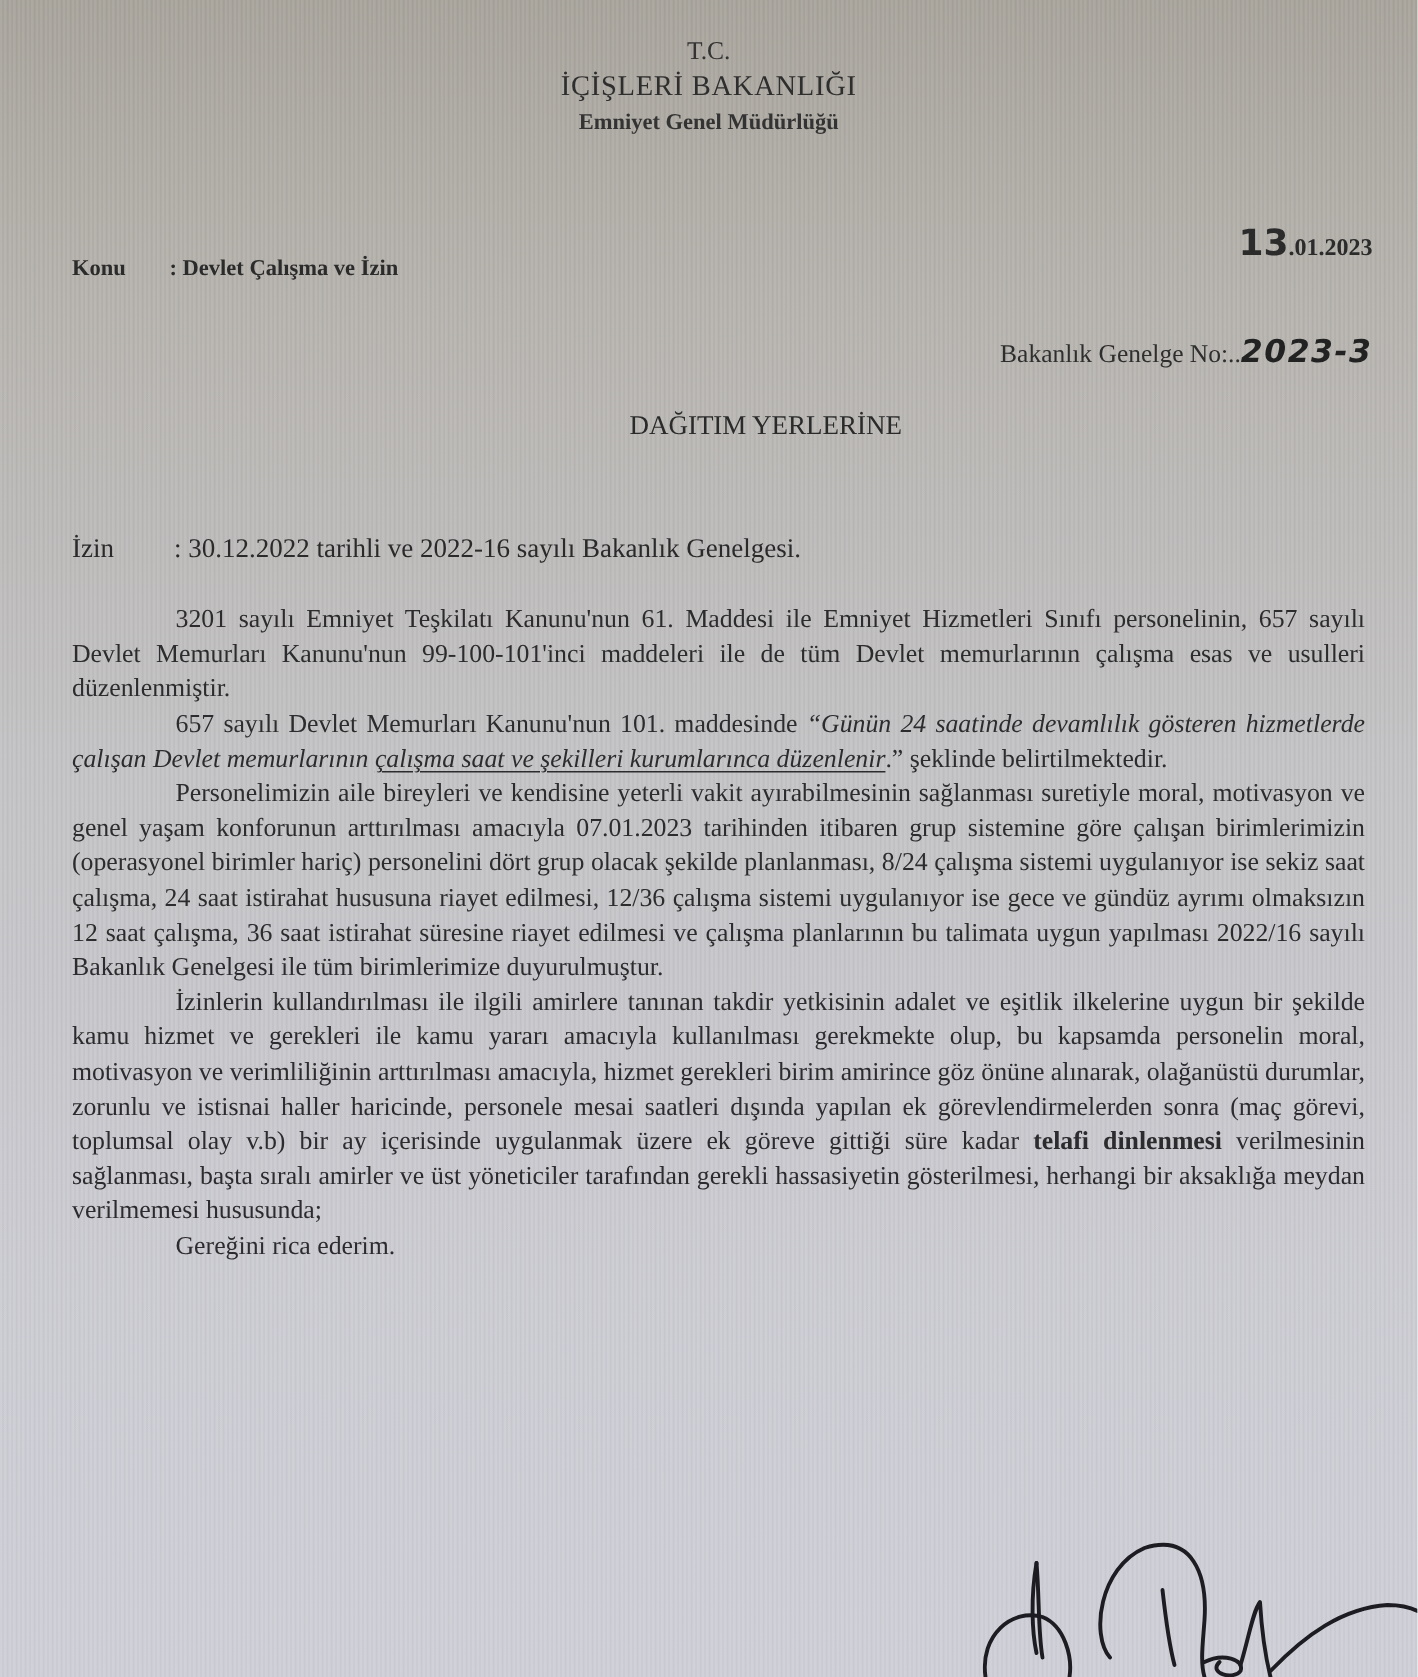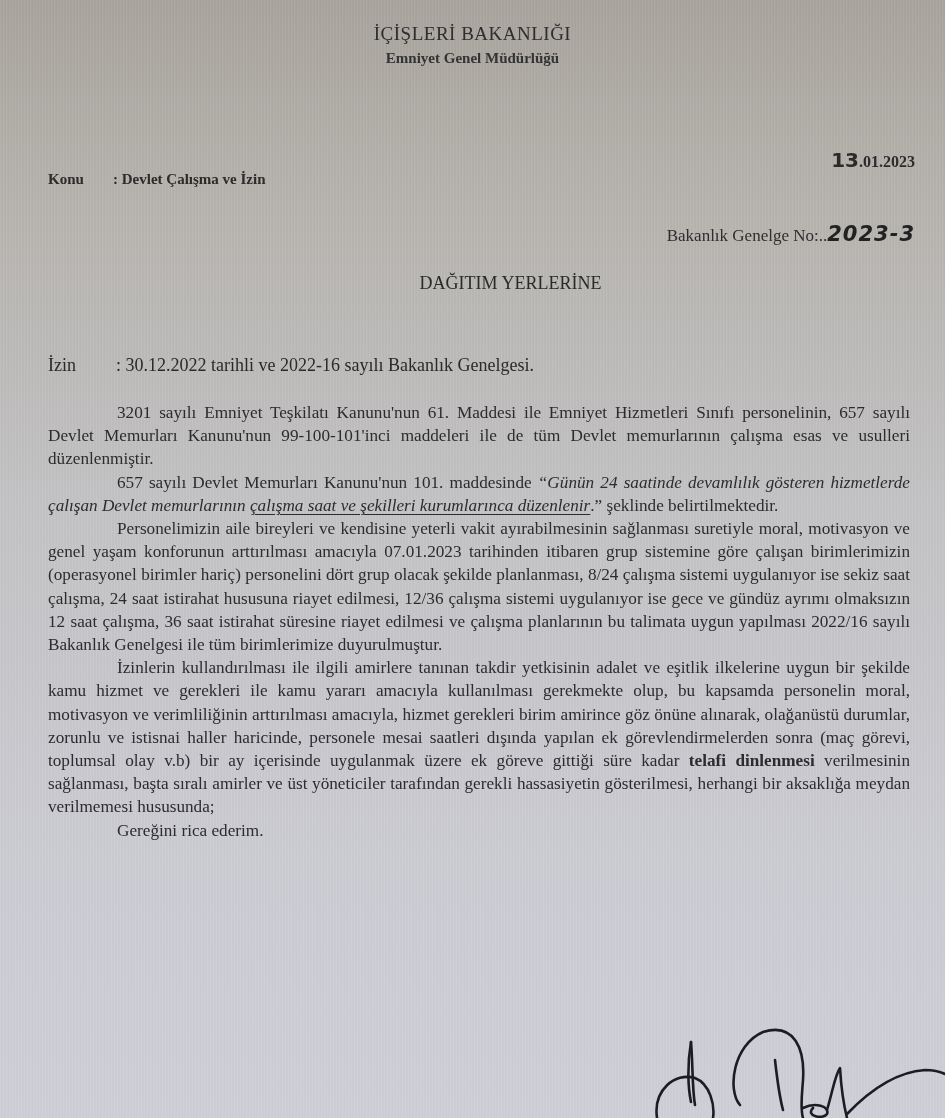--- a/index.html
+++ b/index.html
@@ -42,21 +42,21 @@
     }
     .meta-row .label { display: inline-block; width: 65px; }
     .date {
       position: absolute;
       top: 148px;
       right: 30px;
       font-size: 16px;
       font-weight: bold;
       color: #2b2b2b;
     }
-    .date .hand { font-family: "DejaVu Sans", sans-serif; font-size: 20px; }
+    .date .hand { font-family: "DejaVu Sans", sans-serif; font-size: 24px; }
     .genelge {
       position: absolute;
       top: 222px;
       right: 30px;
       font-size: 17px;
       color: #2e2e2e;
     }
     .genelge .hand {
       font-family: "DejaVu Sans", sans-serif;
       font-size: 21px;
@@ -113,20 +113,21 @@
       width: 290px;
       height: 108px;
     }
   </style>
 </head>
 <body>
 
 <div class="page">
 
   <div class="header">
+    <div class="tc">T.C.</div>
     <div class="ministry">İÇİŞLERİ BAKANLIĞI</div>
     <div class="dept">Emniyet Genel Müdürlüğü</div>
   </div>
 
   <div class="meta-row" style="top:171px;">
     <span class="label">Konu</span><span>: Devlet Çalışma ve İzin</span>
   </div>
 
   <div class="date">
     <span class="hand">13</span><span>.01.2023</span>

